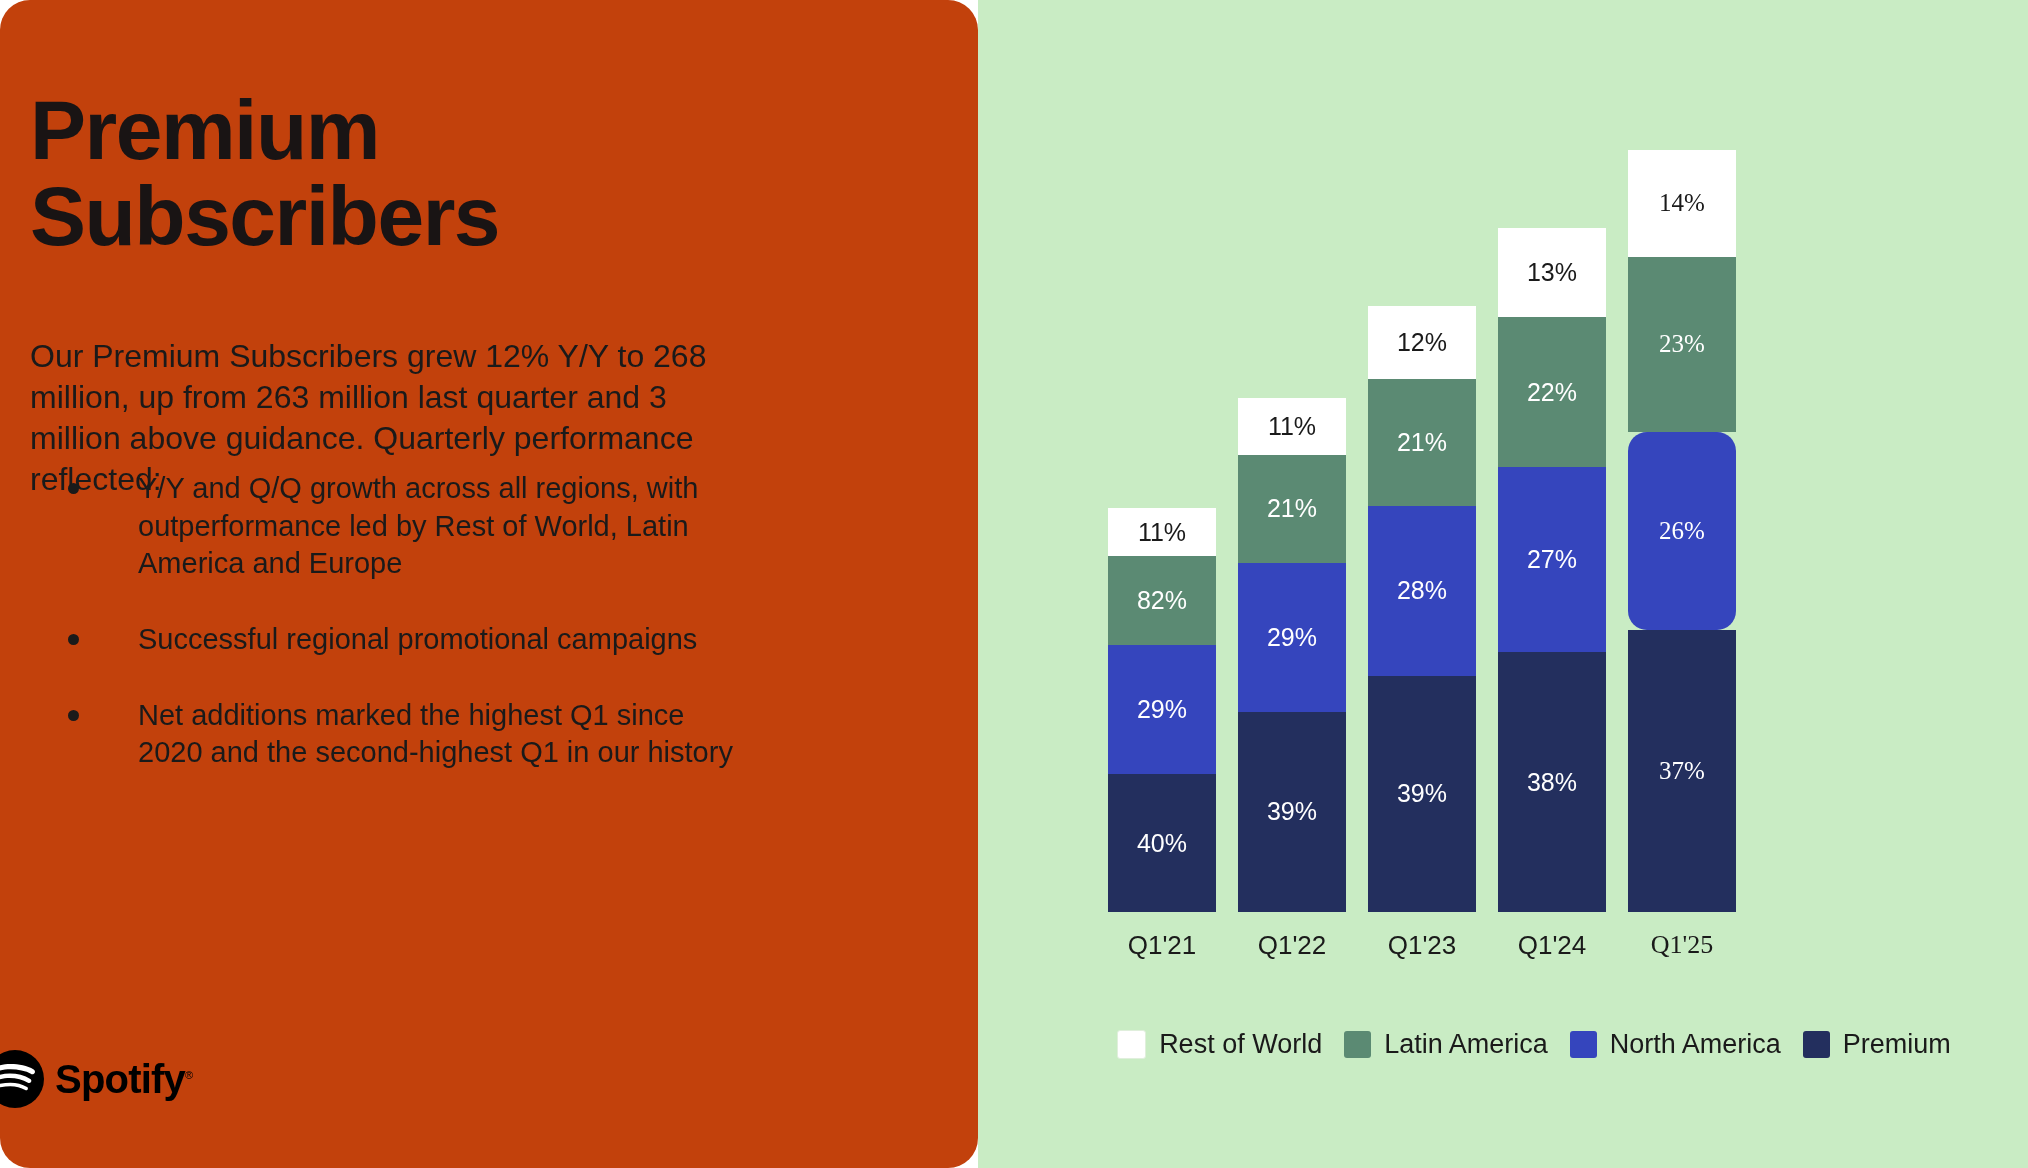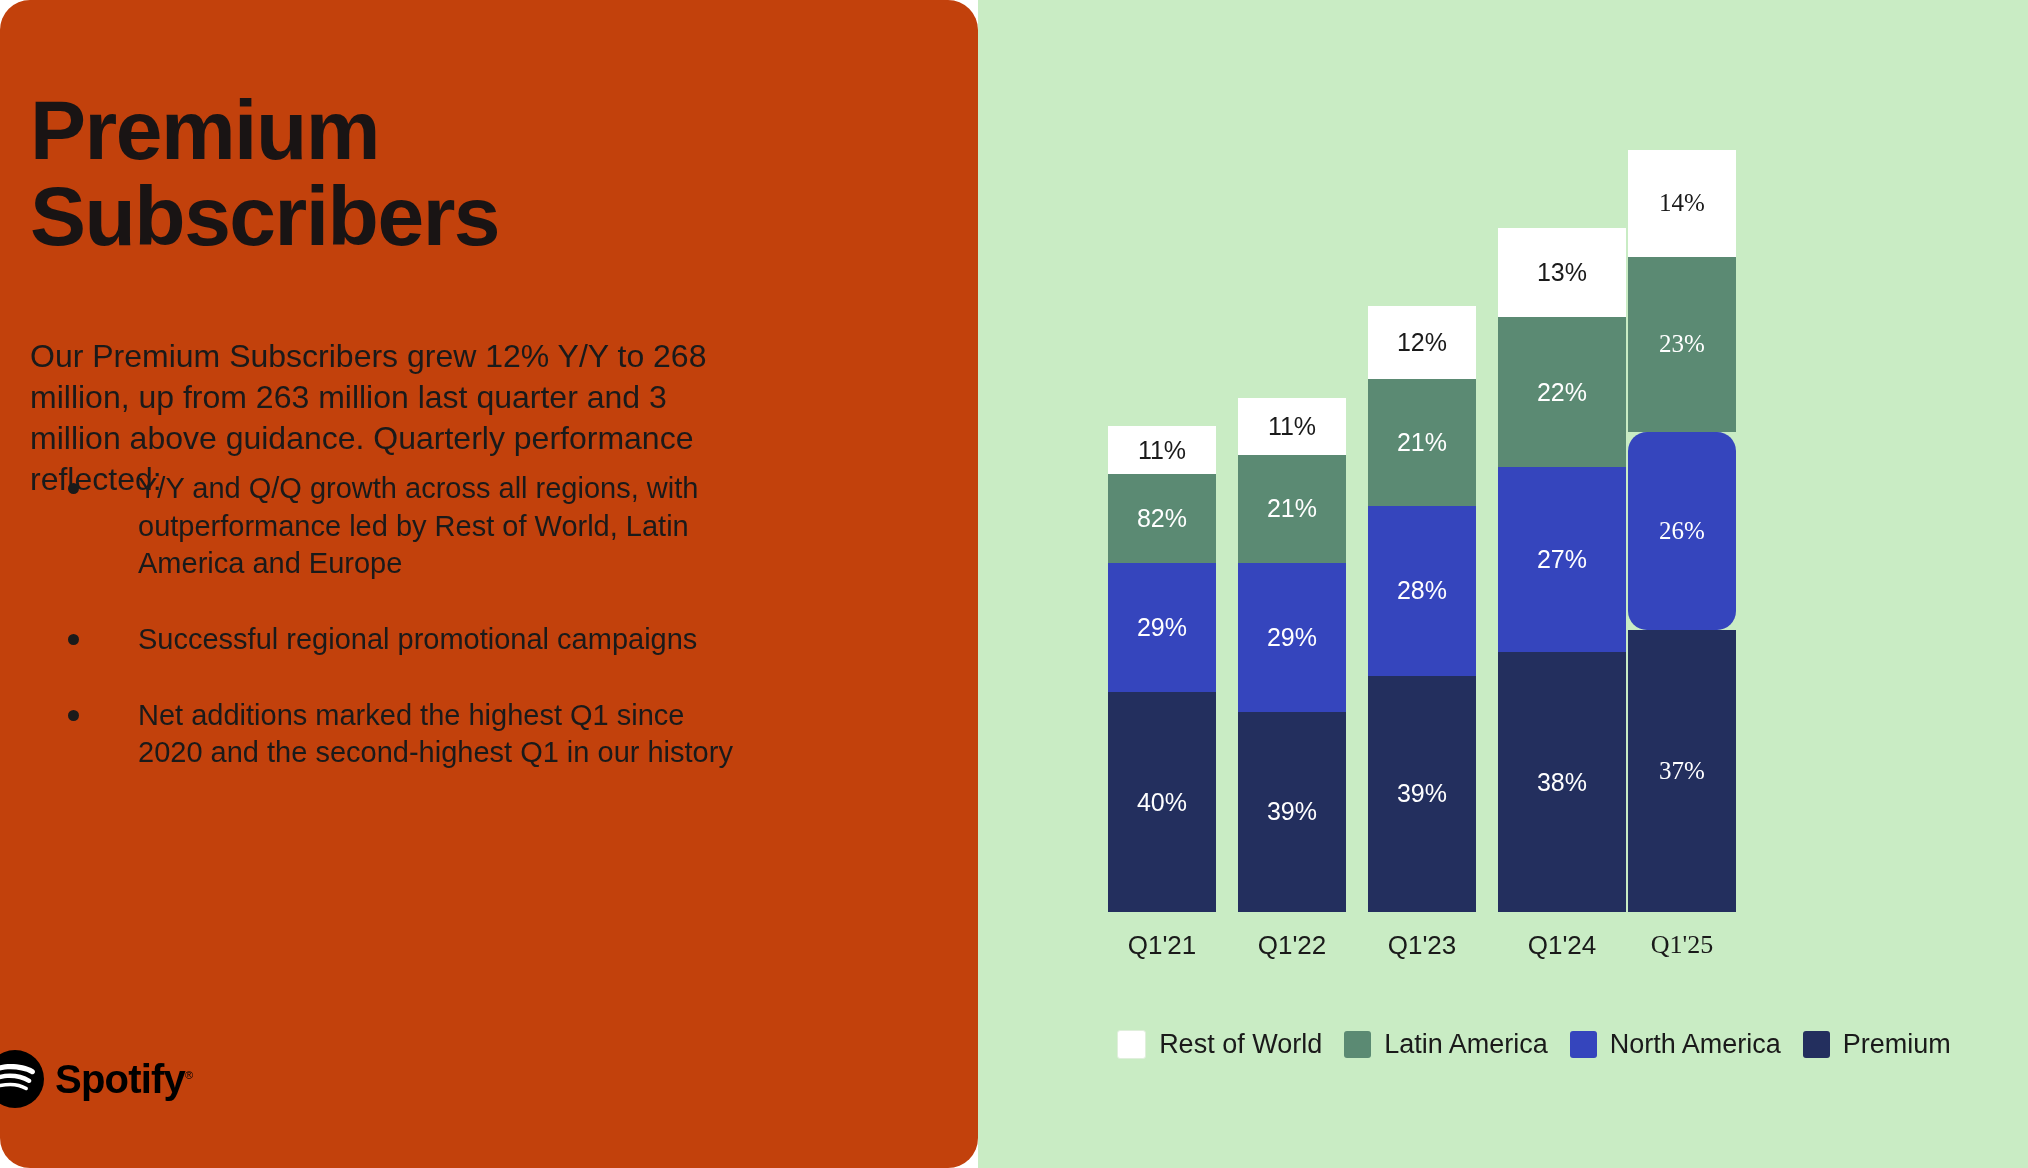--- a/index.html
+++ b/index.html
@@ -225,21 +225,21 @@
     <div class="bar-group" style="left: 130px; width: 108px;">
           <div class="bar-seg" style="height: 48.84px; background: rgb(255, 255, 255); color: rgb(26, 26, 26);">
             <span>11%</span>
           </div>
           <div class="bar-seg" style="height: 88.8px; background: rgb(91, 138, 115); color: rgb(255, 255, 255);">
             <span>82%</span>
           </div>
           <div class="bar-seg" style="height: 128.76px; background: rgb(53, 69, 189); color: rgb(255, 255, 255);">
             <span>29%</span>
           </div>
-          <div class="bar-seg" style="height: 220px; background: rgb(35, 47, 94); color: rgb(255, 255, 255); text-align: right;">
+          <div class="bar-seg" style="height: 138px; background: rgb(35, 47, 94); color: rgb(255, 255, 255); text-align: right;">
             <span>40%</span>
           </div>
           <div class="bar-xlabel">Q1'21</div>
         </div>
         <div class="bar-group" style="left: 260px; width: 108px;">
           <div class="bar-seg" style="height: 56.54px; background: rgb(255, 255, 255); color: rgb(26, 26, 26);">
             <span>11%</span>
           </div>
           <div class="bar-seg" style="height: 107.94px; background: rgb(91, 138, 115); color: rgb(255, 255, 255);">
             <span>21%</span>
@@ -260,21 +260,21 @@
             <span>21%</span>
           </div>
           <div class="bar-seg" style="height: 169.68px; background: rgb(53, 69, 189); color: rgb(255, 255, 255);">
             <span>28%</span>
           </div>
           <div class="bar-seg" style="height: 236.34px; background: rgb(35, 47, 94); color: rgb(255, 255, 255);">
             <span>39%</span>
           </div>
           <div class="bar-xlabel">Q1'23</div>
         </div>
-        <div class="bar-group" style="left: 520px; width: 128px;">
+        <div class="bar-group" style="left: 520px; width: 108px;">
           <div class="bar-seg" style="height: 88.92px; background: rgb(255, 255, 255); color: rgb(26, 26, 26);">
             <span>13%</span>
           </div>
           <div class="bar-seg" style="height: 150.48px; background: rgb(91, 138, 115); color: rgb(255, 255, 255);">
             <span>22%</span>
           </div>
           <div class="bar-seg" style="height: 184.68px; background: rgb(53, 69, 189); color: rgb(255, 255, 255);">
             <span>27%</span>
           </div>
           <div class="bar-seg" style="height: 259.92px; background: rgb(35, 47, 94); color: rgb(255, 255, 255);">

